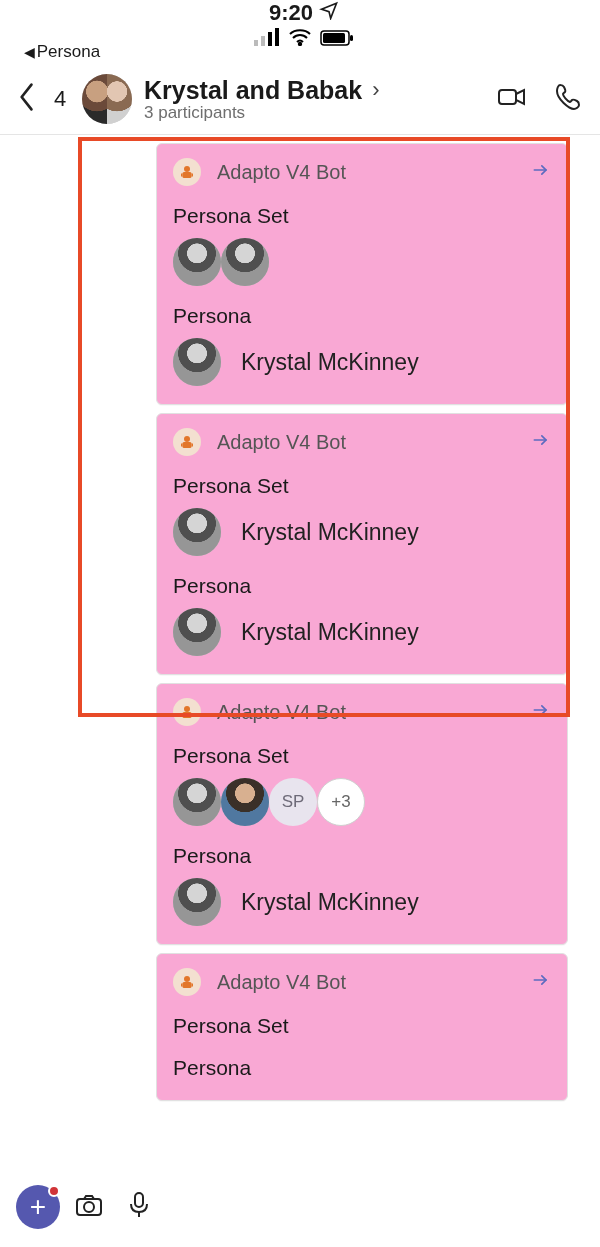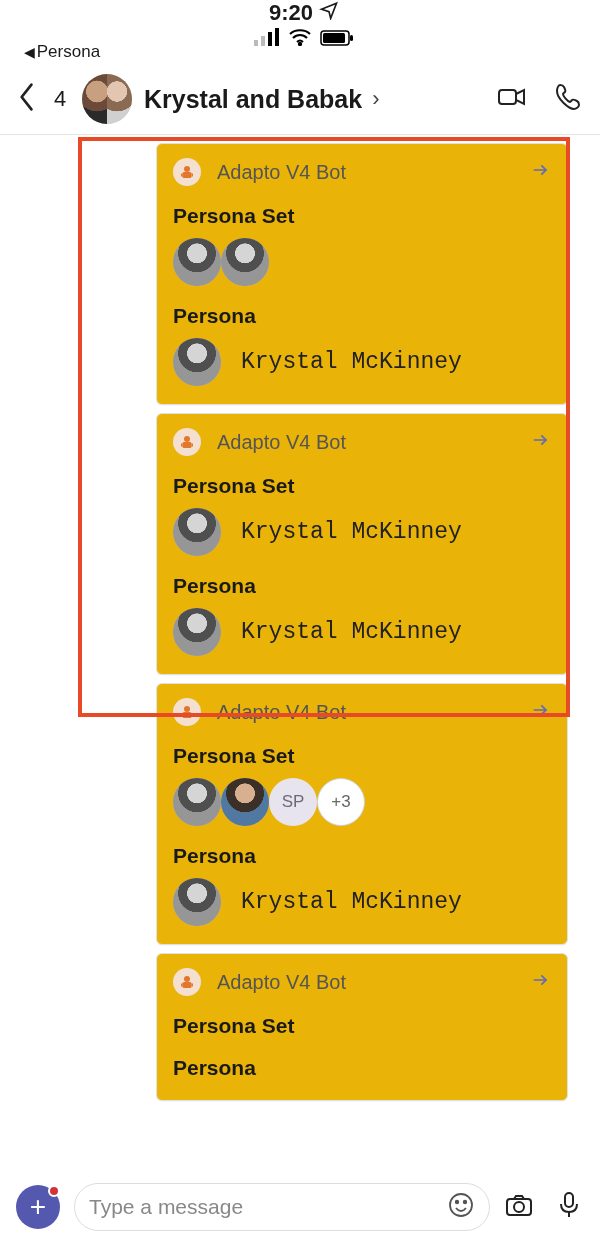--- a/index.html
+++ b/index.html
@@ -18,36 +18,36 @@
   .hdr-avatar .half.b { background: radial-gradient(circle at 40% 35%, #e2c6b2 0 28%, #8a6a52 29% 55%, #d0d0d0 56% 100%); }
   .hdr-titles { flex:1; min-width:0; }
   .chat-title { font-size:25px; font-weight:700; display:flex; align-items:center; gap:10px; }
   .chat-title .chev { font-size:22px; color:#444; font-weight:400;}
   .chat-sub { font-size:17px; color:#6e6e6e; margin-top:-2px; }
   .hdr-actions { display:flex; align-items:center; gap:24px; margin-left:4px; }
   .hdr-actions svg { width:32px; height:32px; }
   .divider { height:1px; background:#e5e5e5; width:100%; }
   .chat-area { height:1034px; overflow:hidden; position:relative; padding:0 12px; }
   .highlight-box { position:absolute; left:78px; top:2px; width:492px; height:580px; border:4px solid #e84a27; pointer-events:none; z-index:5; }
-  .card { margin:8px 0 8px 144px; width:412px; background:#eab308; border:1px solid #e1e1e1; border-radius:6px; padding:14px 16px 18px 16px; box-shadow:0 1px 1px rgba(0,0,0,0.03); }
+  .card { margin:8px 0 8px 144px; width:412px; background:#f9a8d4; border:1px solid #e1e1e1; border-radius:6px; padding:14px 16px 18px 16px; box-shadow:0 1px 1px rgba(0,0,0,0.03); }
   .card:first-of-type { margin-top:8px; }
   .card-head { display:flex; align-items:center; }
   .bot-avatar { width:28px; height:28px; border-radius:50%; background:#f3e0d0; display:flex; align-items:center; justify-content:center; flex-shrink:0; }
   .bot-avatar svg { width:18px; height:18px; }
   .bot-name { font-size:20px; color:#555; margin-left:16px; flex:1; }
   .card-expand { color:#5b6bc0; }
   .card-expand svg { width:20px; height:20px; }
-  .section-label { font-size:21px; font-weight:700; margin-top:18px; margin-bottom:10px; }
+  .section-label { font-size:21px; font-weight:400; margin-top:18px; margin-bottom:10px; }
   .avatar-row { display:flex; align-items:center; gap:0; }
   .av { width:48px; height:48px; border-radius:50%; background:#bbb; flex-shrink:0; overflow:hidden; position:relative; }
   .av.bw::after { content:""; position:absolute; inset:0; background: radial-gradient(circle at 50% 32%, #d8d0c8 0 24%, #5a5048 25% 46%, #9a948e 47% 100%); filter:grayscale(1) contrast(1.05); }
   .av.color::after { content:""; position:absolute; inset:0; background: radial-gradient(circle at 50% 32%, #d8b090 0 24%, #3a3028 25% 46%, #5078a0 47% 100%); }
   .av.initials { background:#e8e4ee; color:#6d6a78; display:flex; align-items:center; justify-content:center; font-size:17px; font-weight:500; }
   .av.more { background:#fff; border:1px solid #d0d0d0; color:#666; display:flex; align-items:center; justify-content:center; font-size:17px; }
-  .persona-row { display:flex; align-items:center; gap:20px;font-family:Liberation Mono, monospace; }
+  .persona-row { display:flex; align-items:center; gap:20px; }
   .persona-name { font-size:23px; color:#222; }
   .composer { position:absolute; bottom:0; left:0; right:0; height:80px; background:#fff; display:flex; align-items:center; padding:0 16px; gap:14px; }
   .compose-add { width:44px; height:44px; border-radius:50%; background:#5558af; display:flex; align-items:center; justify-content:center; position:relative; }
   .compose-add .plus { color:#fff; font-size:28px; line-height:1; font-weight:300;}
   .compose-add .dot { position:absolute; top:0; right:0; width:12px; height:12px; border-radius:50%; background:#d13438; border:2px solid #fff; }
   .compose-input { flex:1; height:48px; border:1px solid #ddd; border-radius:24px; display:flex; align-items:center; padding:0 14px; gap:10px; color:#888; font-size:21px; }
   .compose-input .ph { flex:1; }
   .compose-actions { display:flex; align-items:center; gap:20px; }
   .compose-actions svg { width:30px; height:30px; }
   .card.cut { padding-bottom:0; height:148px; overflow:hidden; }
@@ -105,20 +105,21 @@
   <div class="unread">4</div>
   <div class="hdr-avatar">
     <div class="half a"></div>
       <div class="half b"></div>
   </div>
   <div class="hdr-titles">
     <div class="chat-title">
       <span>Krystal and Babak</span>
       <span class="chev">›</span>
     </div>
+    <div class="chat-sub">3 participants</div>
   </div>
   <div class="hdr-actions">
     <span>
       <svg viewBox="0 0 32 32" fill="none" stroke="#222" stroke-width="2">
           <rect x="3" y="9" width="17" height="14" rx="3"></rect>
           <polygon points="20,13 28,9 28,23 20,19"></polygon>
         </svg>
     </span>
     <span>
       <svg viewBox="0 0 32 32" fill="none" stroke="#222" stroke-width="2">
@@ -246,31 +247,20 @@
     <div class="section-label" style="margin-top:18px">Persona</div>
   </div>
 
 </div>
 
 <div class="composer">
   <div class="compose-add">
     <span class="plus">+</span>
     <span class="dot"></span>
   </div>
-  <div class="compose-input">
-    <span class="ph">Type a message</span>
-    <span>
-      <svg width="28" height="28" viewBox="0 0 28 28" fill="none" stroke="#555" stroke-width="1.8">
-          <circle cx="14" cy="14" r="11"></circle>
-          <circle cx="10" cy="11" r="1.3" fill="#555"></circle>
-          <circle cx="18" cy="11" r="1.3" fill="#555"></circle>
-          <path d="M9 17c1.5 2 3 3 5 3s3.5-1 5-3"></path>
-        </svg>
-    </span>
-  </div>
   <div class="compose-actions">
     <span>
       <svg viewBox="0 0 30 30" fill="none" stroke="#222" stroke-width="2">
           <rect x="3" y="9" width="24" height="16" rx="3"></rect>
           <circle cx="15" cy="17" r="5"></circle>
           <path d="M10 9l2-3h6l2 3"></path>
         </svg>
     </span>
     <span>
       <svg viewBox="0 0 30 30" fill="none" stroke="#222" stroke-width="2">

